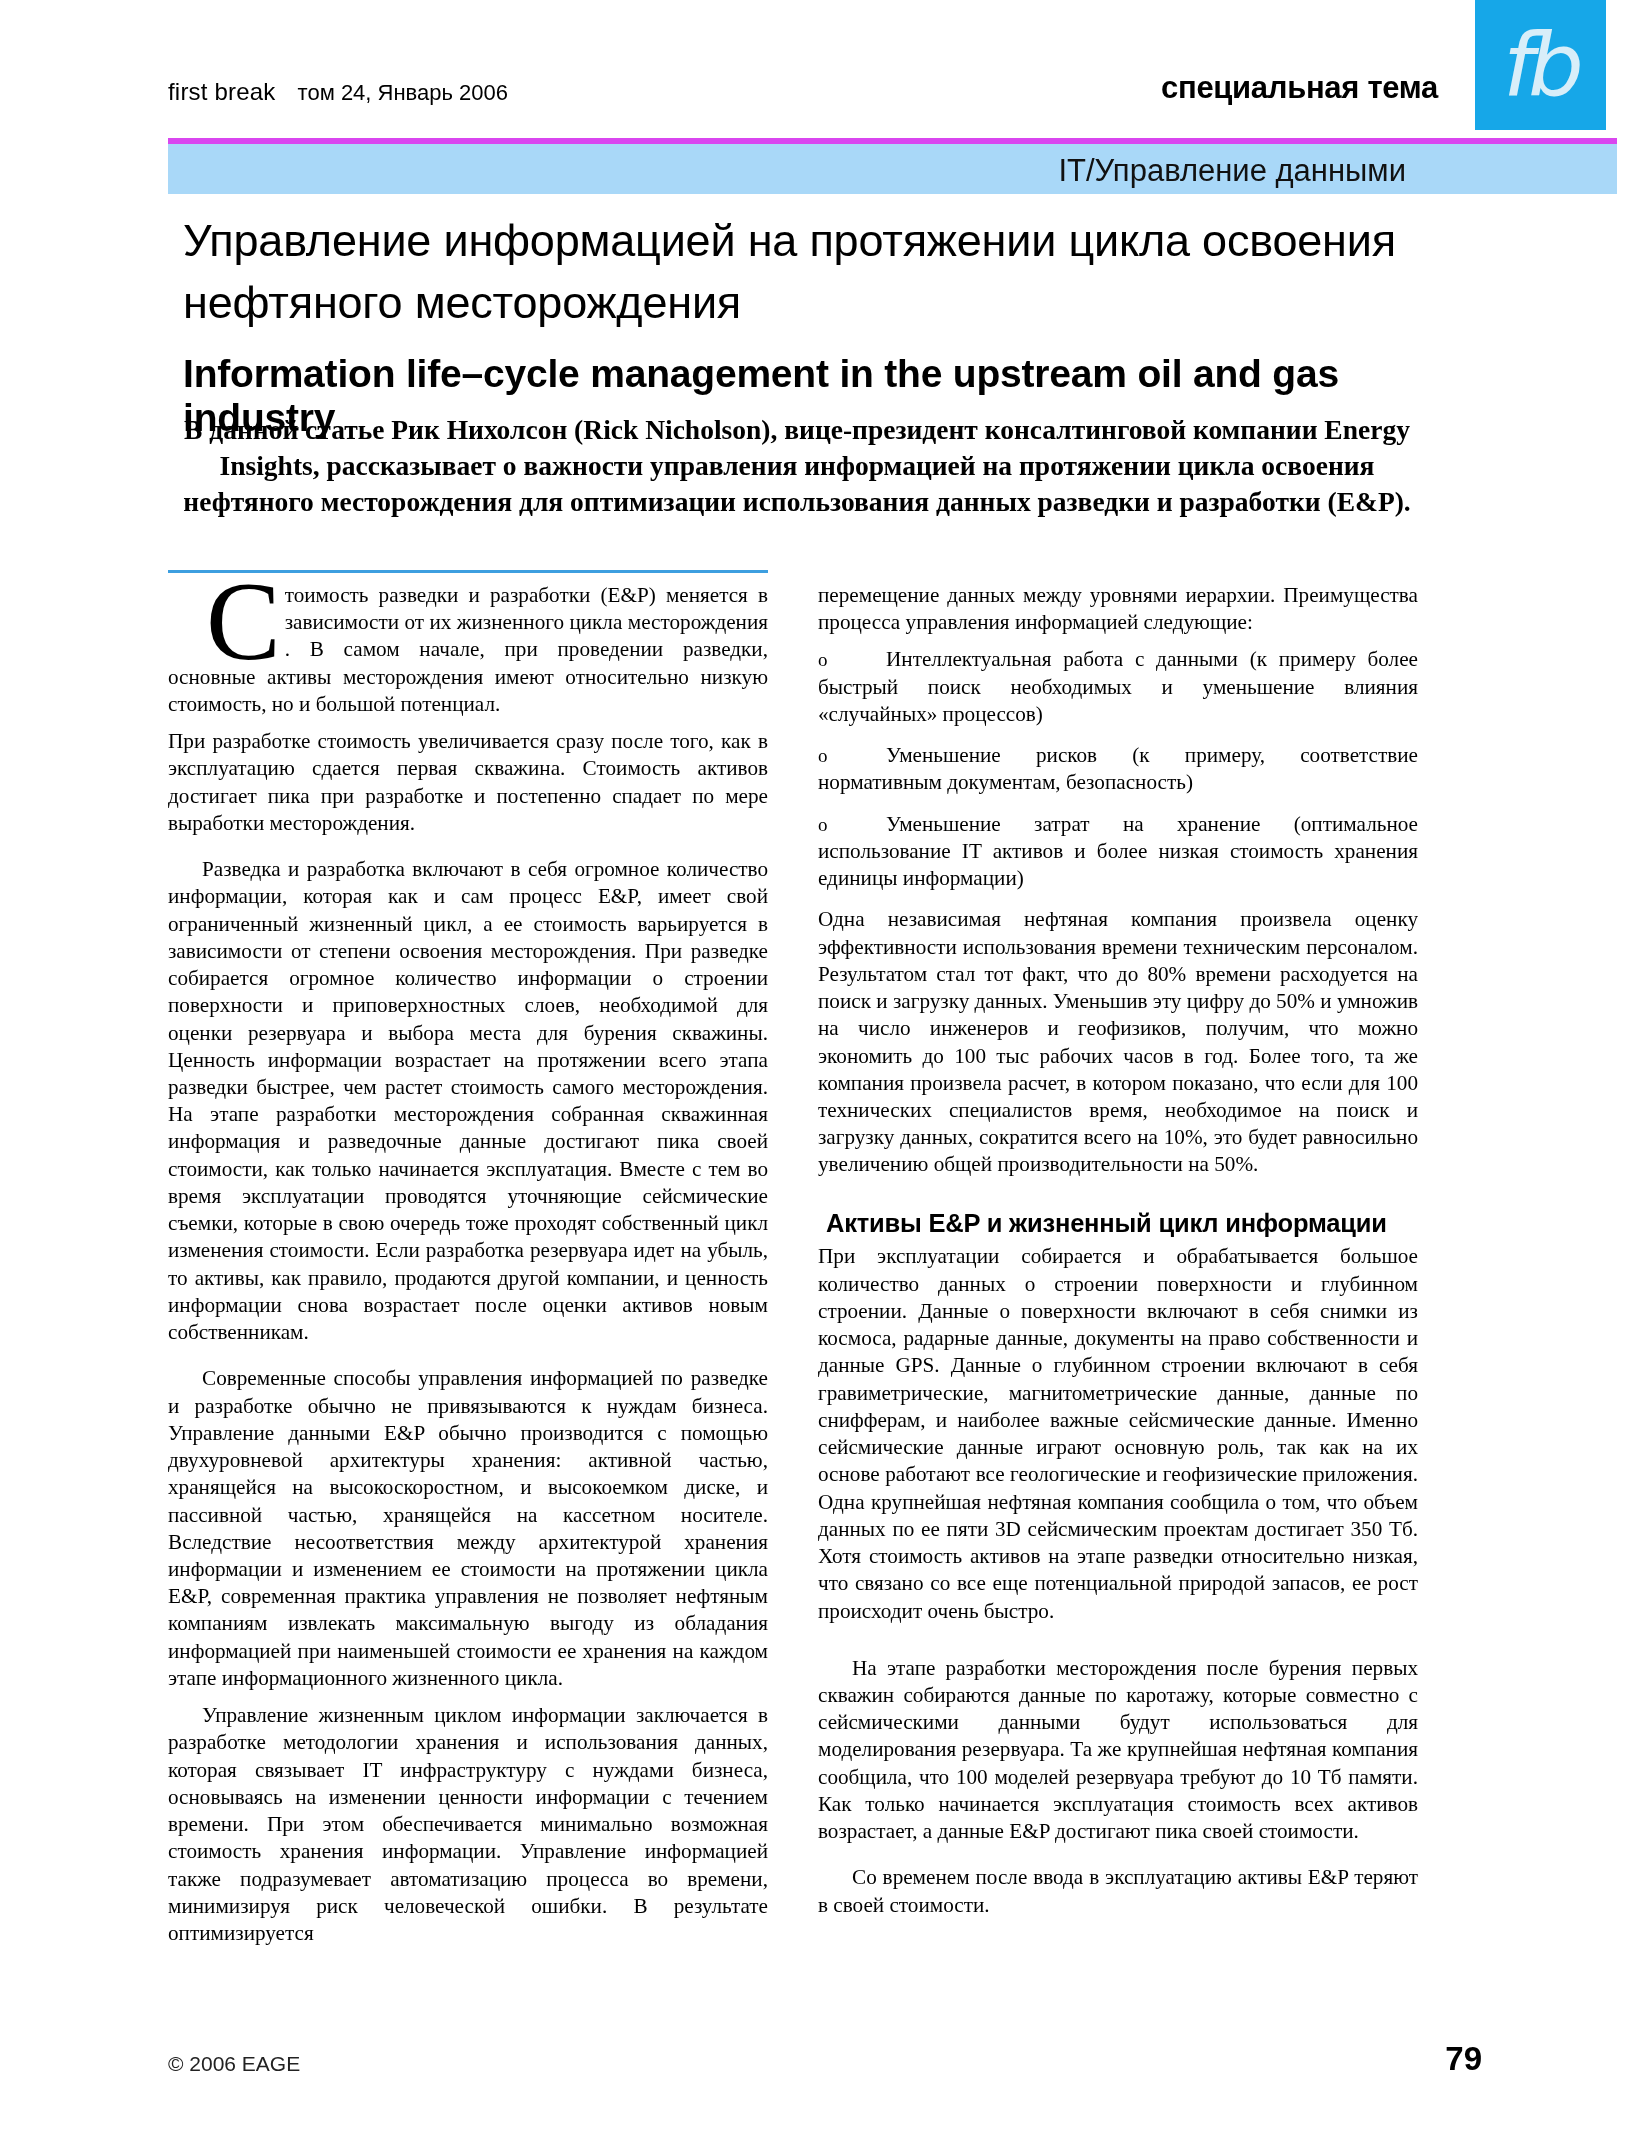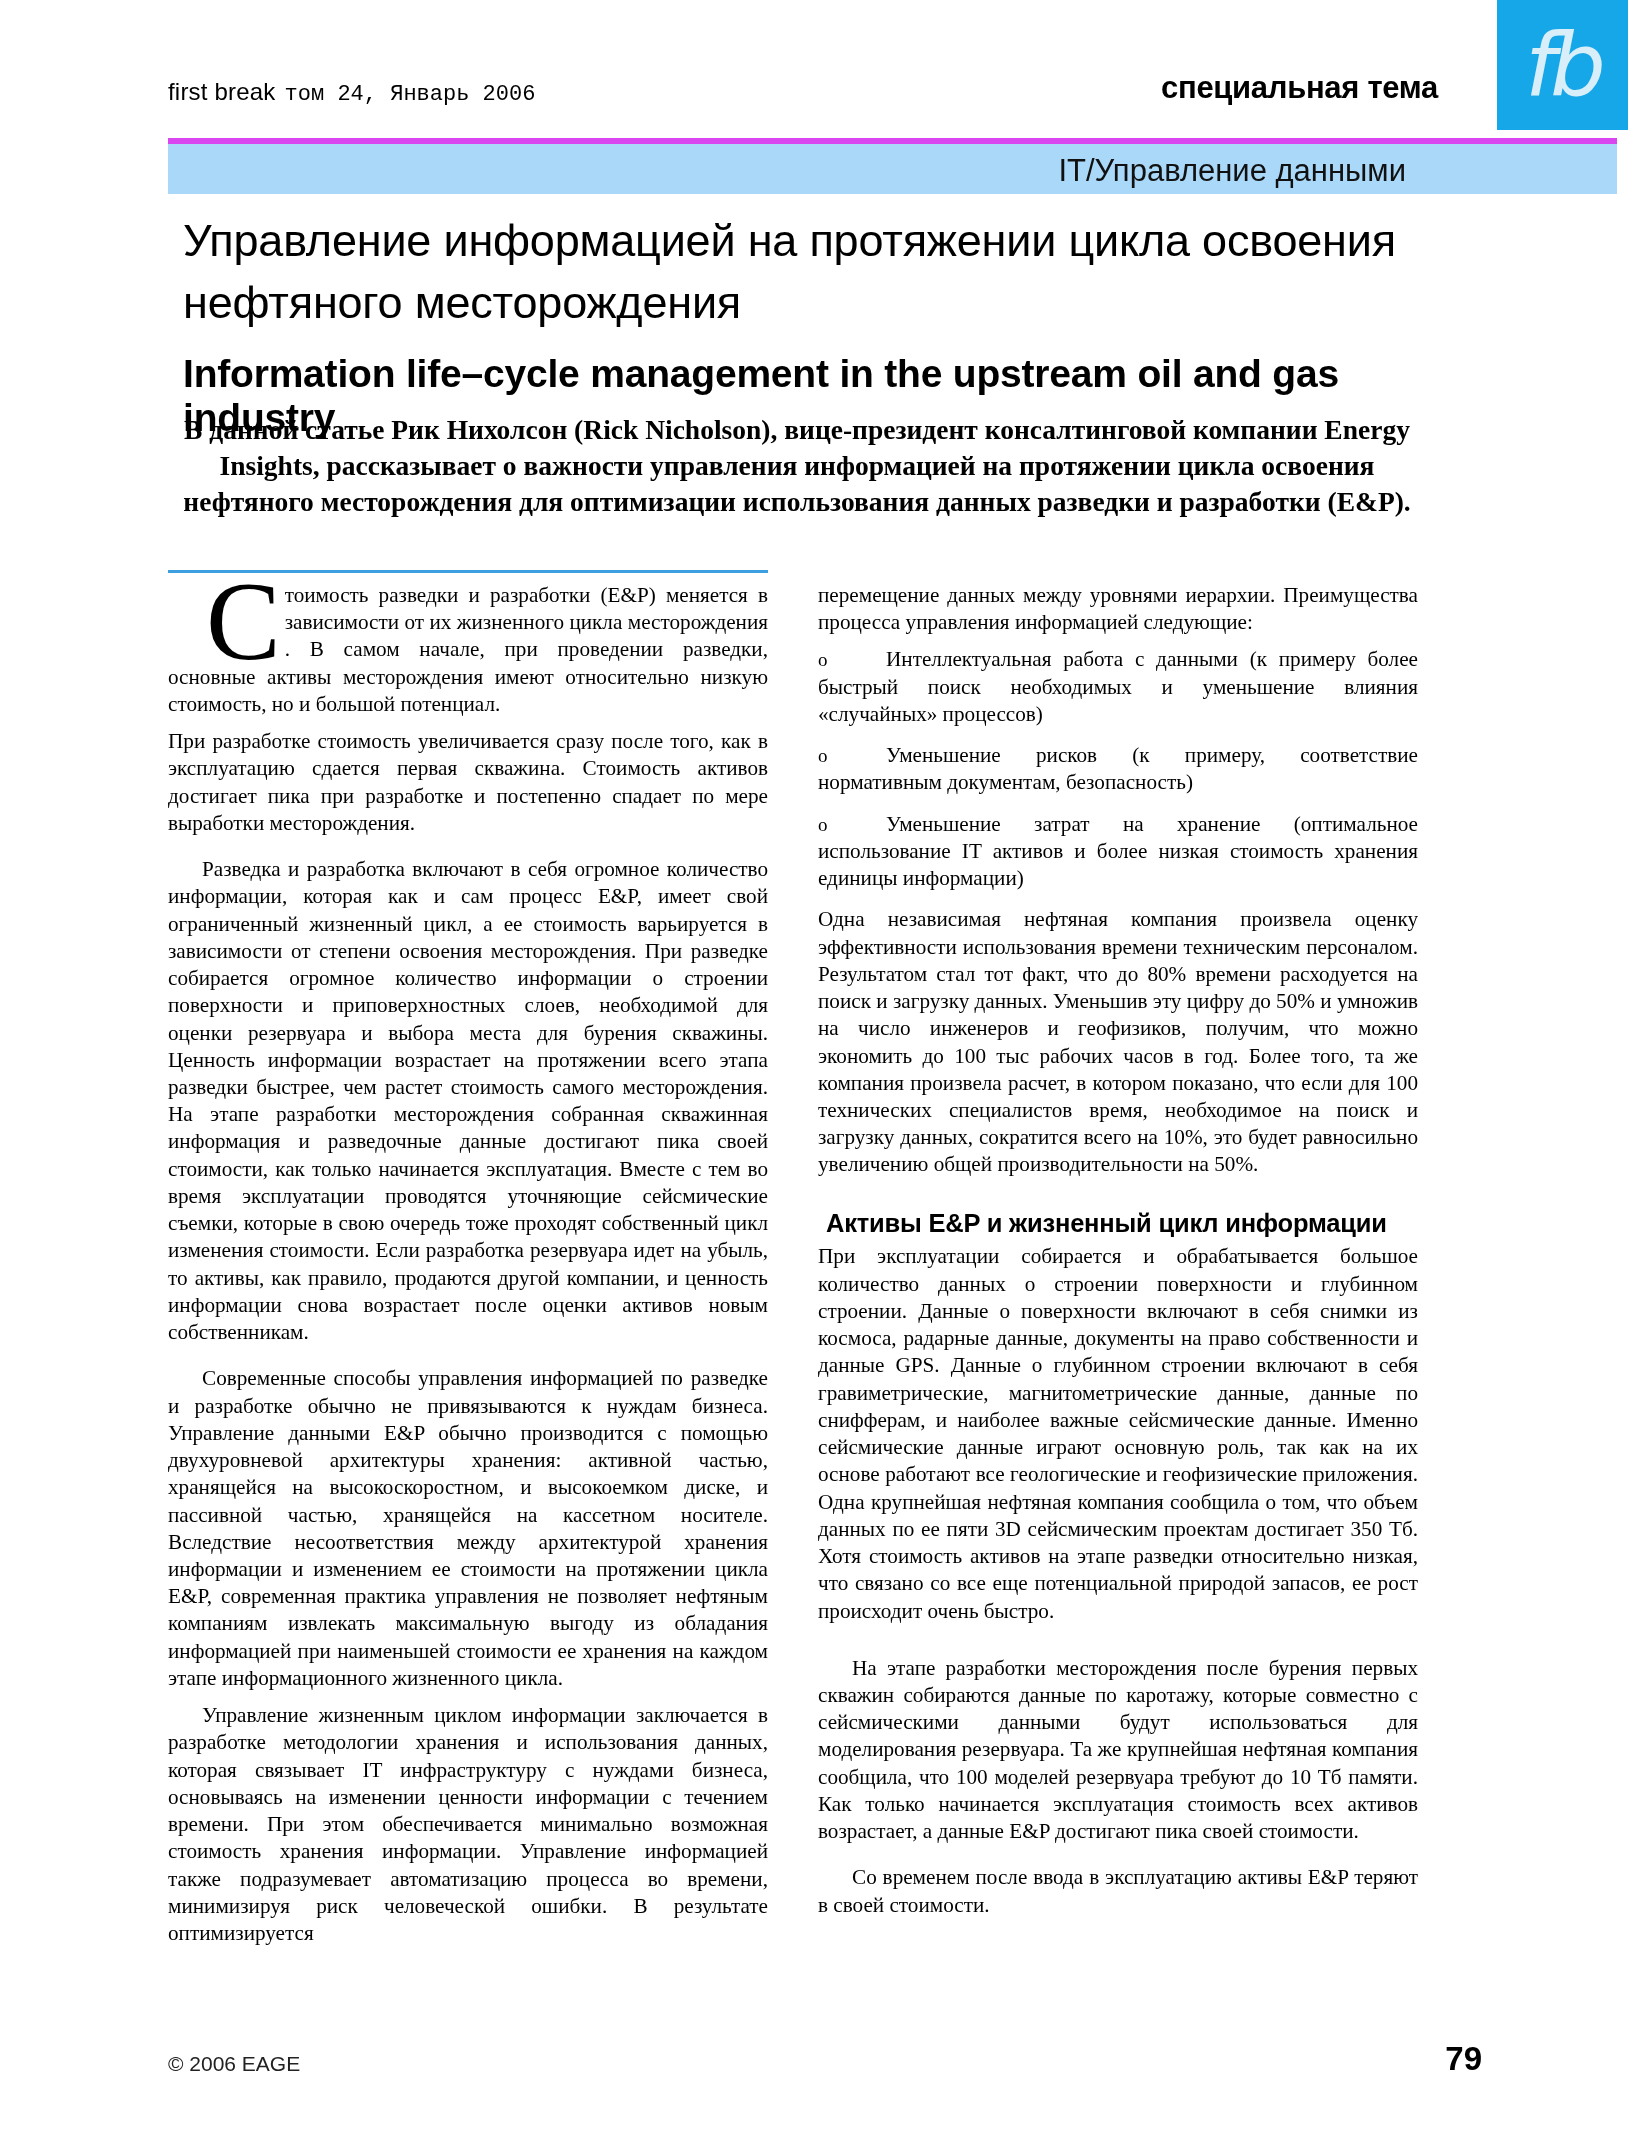--- a/index.html
+++ b/index.html
@@ -35,37 +35,36 @@
     font-family: "Liberation Sans", sans-serif;
     white-space: nowrap;
   }
   .masthead-left .brand {
     font-weight: 400;
     font-size: 24px;
     letter-spacing: 0.2px;
   }
   .masthead-left .issue {
     font-size: 22px;
-    margin-left: 9px;
-    font-family: Liberation Mono, monospace;
+    margin-left: 22px;
   }
   .masthead-right {
     position: absolute;
     right: 212px;
     top: 70px;
     font-family: "Liberation Sans", sans-serif;
     font-weight: 700;
     font-size: 31px;
     letter-spacing: -0.3px;
     color: #000;
     white-space: nowrap;
   }
   .logo-box {
     position: absolute;
-    right: 22px;
+    right: 44px;
     top: 0px;
     width: 131px;
     height: 130px;
     background: #16a7e8;
   }
   .logo-box .glyph {
     position: absolute;
     left: 0; right: 0;
     top: 50%;
     transform: translateY(-50%);

